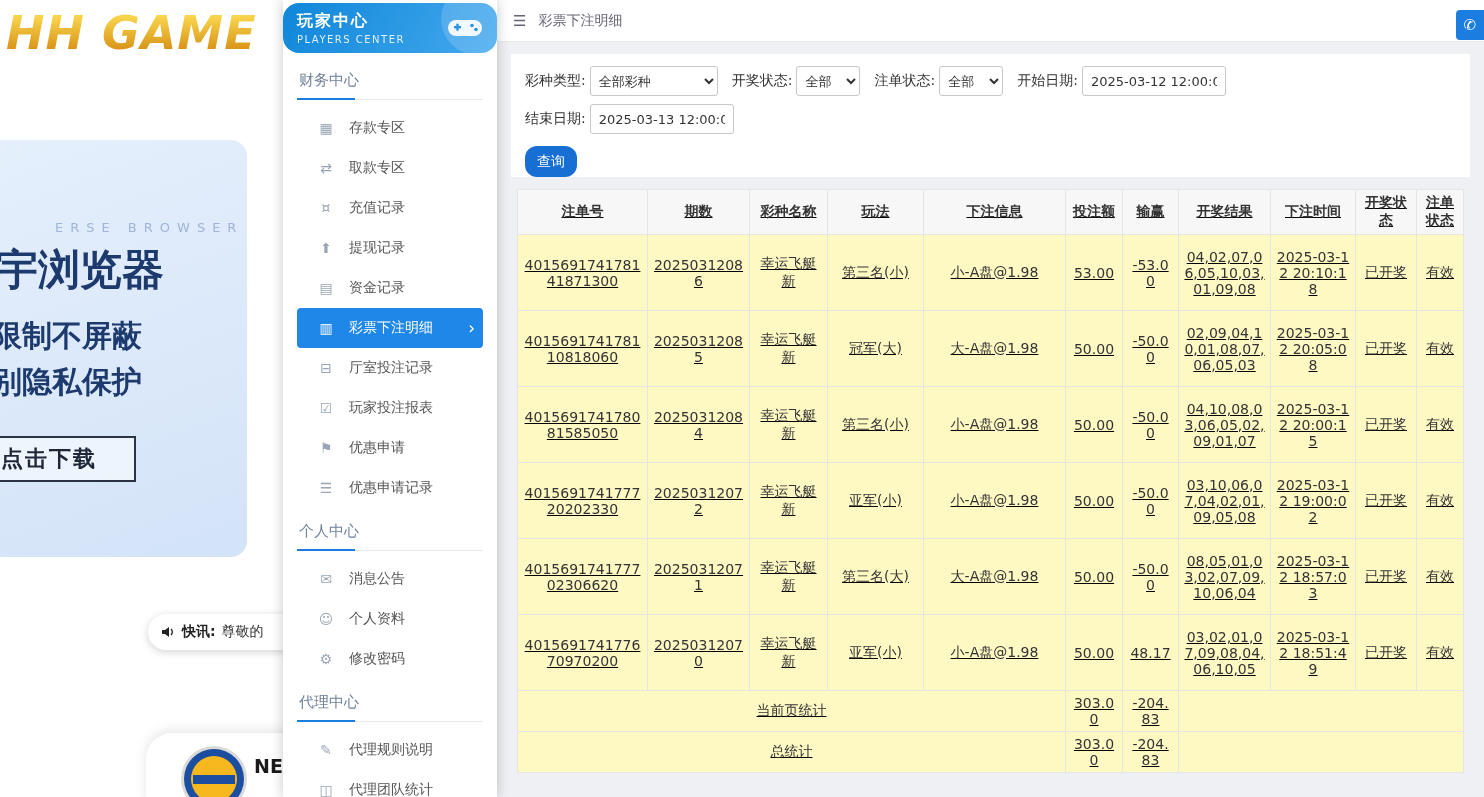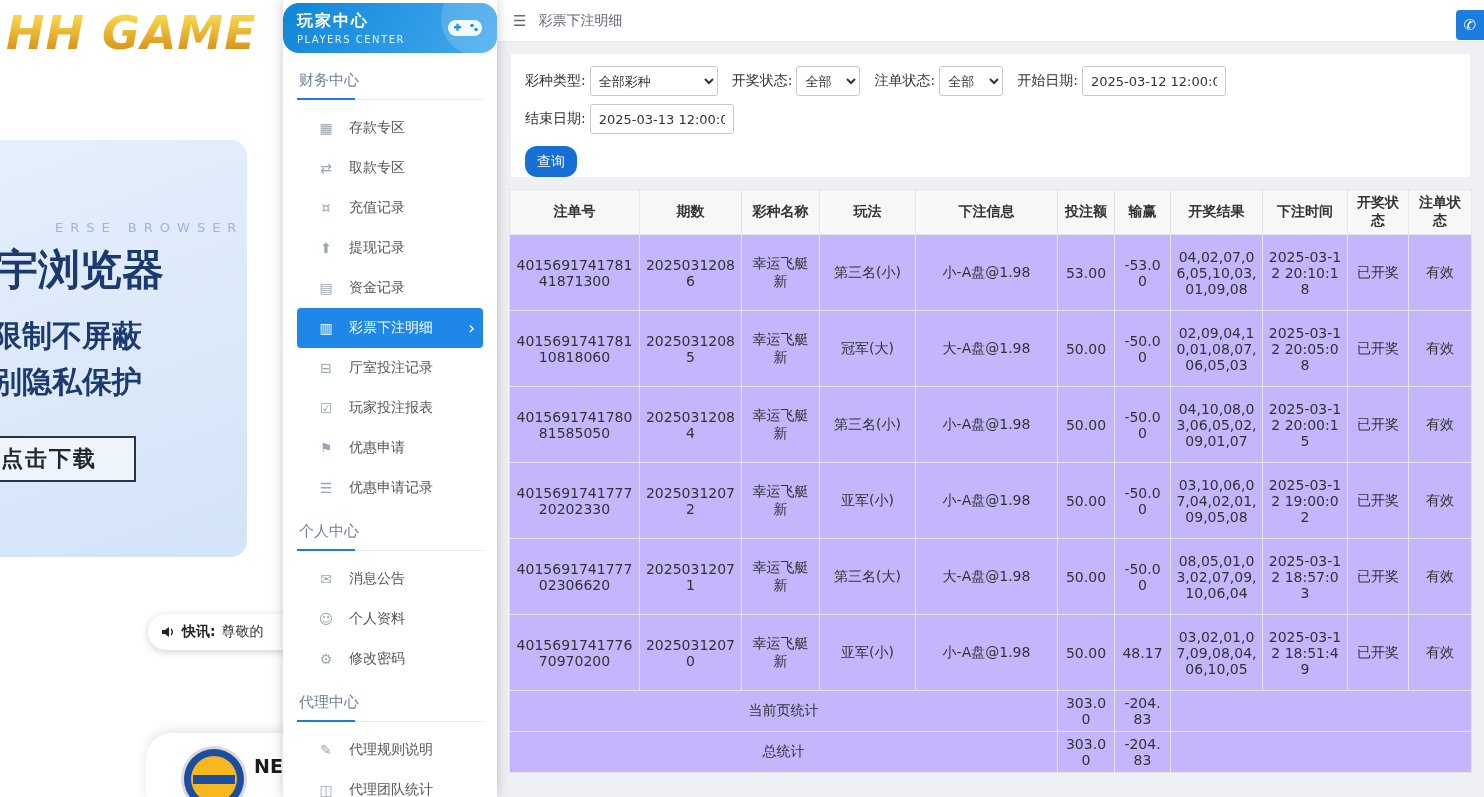--- a/index.html
+++ b/index.html
@@ -51,21 +51,21 @@
   .filter-card { margin:12px 14px; background:#fff; padding:12px 14px 0; }
   .filter-row { display:flex; align-items:center; flex-wrap:wrap; row-gap:8px; font-size:14px; color:#333; }
   .f-group { display:flex; align-items:center; margin-right:14px; }
   .f-label { margin-right:4px; }
   select { height:30px; border:1px solid #c8c8c8; border-radius:3px; background:#fff; font-size:13px; color:#333; padding:0 4px; font-family:inherit; }
   .sel-lottery { width:128px; }
   .sel-small { width:64px; }
   .date-input { width:144px; height:30px; border:1px solid #c8c8c8; border-radius:3px; font-size:13px; color:#333; padding:0 8px; font-family:inherit; }
   .query-btn { margin-top:12px; width:52px; height:31px; background:#176fd4; border:none; border-radius:12px; color:#fff; font-size:14px; cursor:pointer; font-family:inherit; }
 
-  .table-card { margin:0 12px; background:#c4b5fd; }
+  .table-card { margin:0 20px; background:#fef9c3;text-decoration:underline; }
   table { width:100%; border-collapse:collapse; table-layout:fixed; font-size:14px; color:#333; }
   th,td { border:1px solid #e5e5e5; text-align:center; padding:4px 5px; word-break:break-all; vertical-align:middle; }
   thead th { background:#f7f7f7; height:41px; font-weight:bold; color:#333; }
   tr.data td { height:76px; }
   tr.summary td { height:38px; }
   col.c1{width:130px} col.c2{width:102px} col.c3{width:78px} col.c4{width:96px} col.c5{width:142px}
   col.c6{width:57px} col.c7{width:56px} col.c8{width:92px} col.c9{width:85px} col.c10{width:61px}
 </style>
 </head>
 <body>

